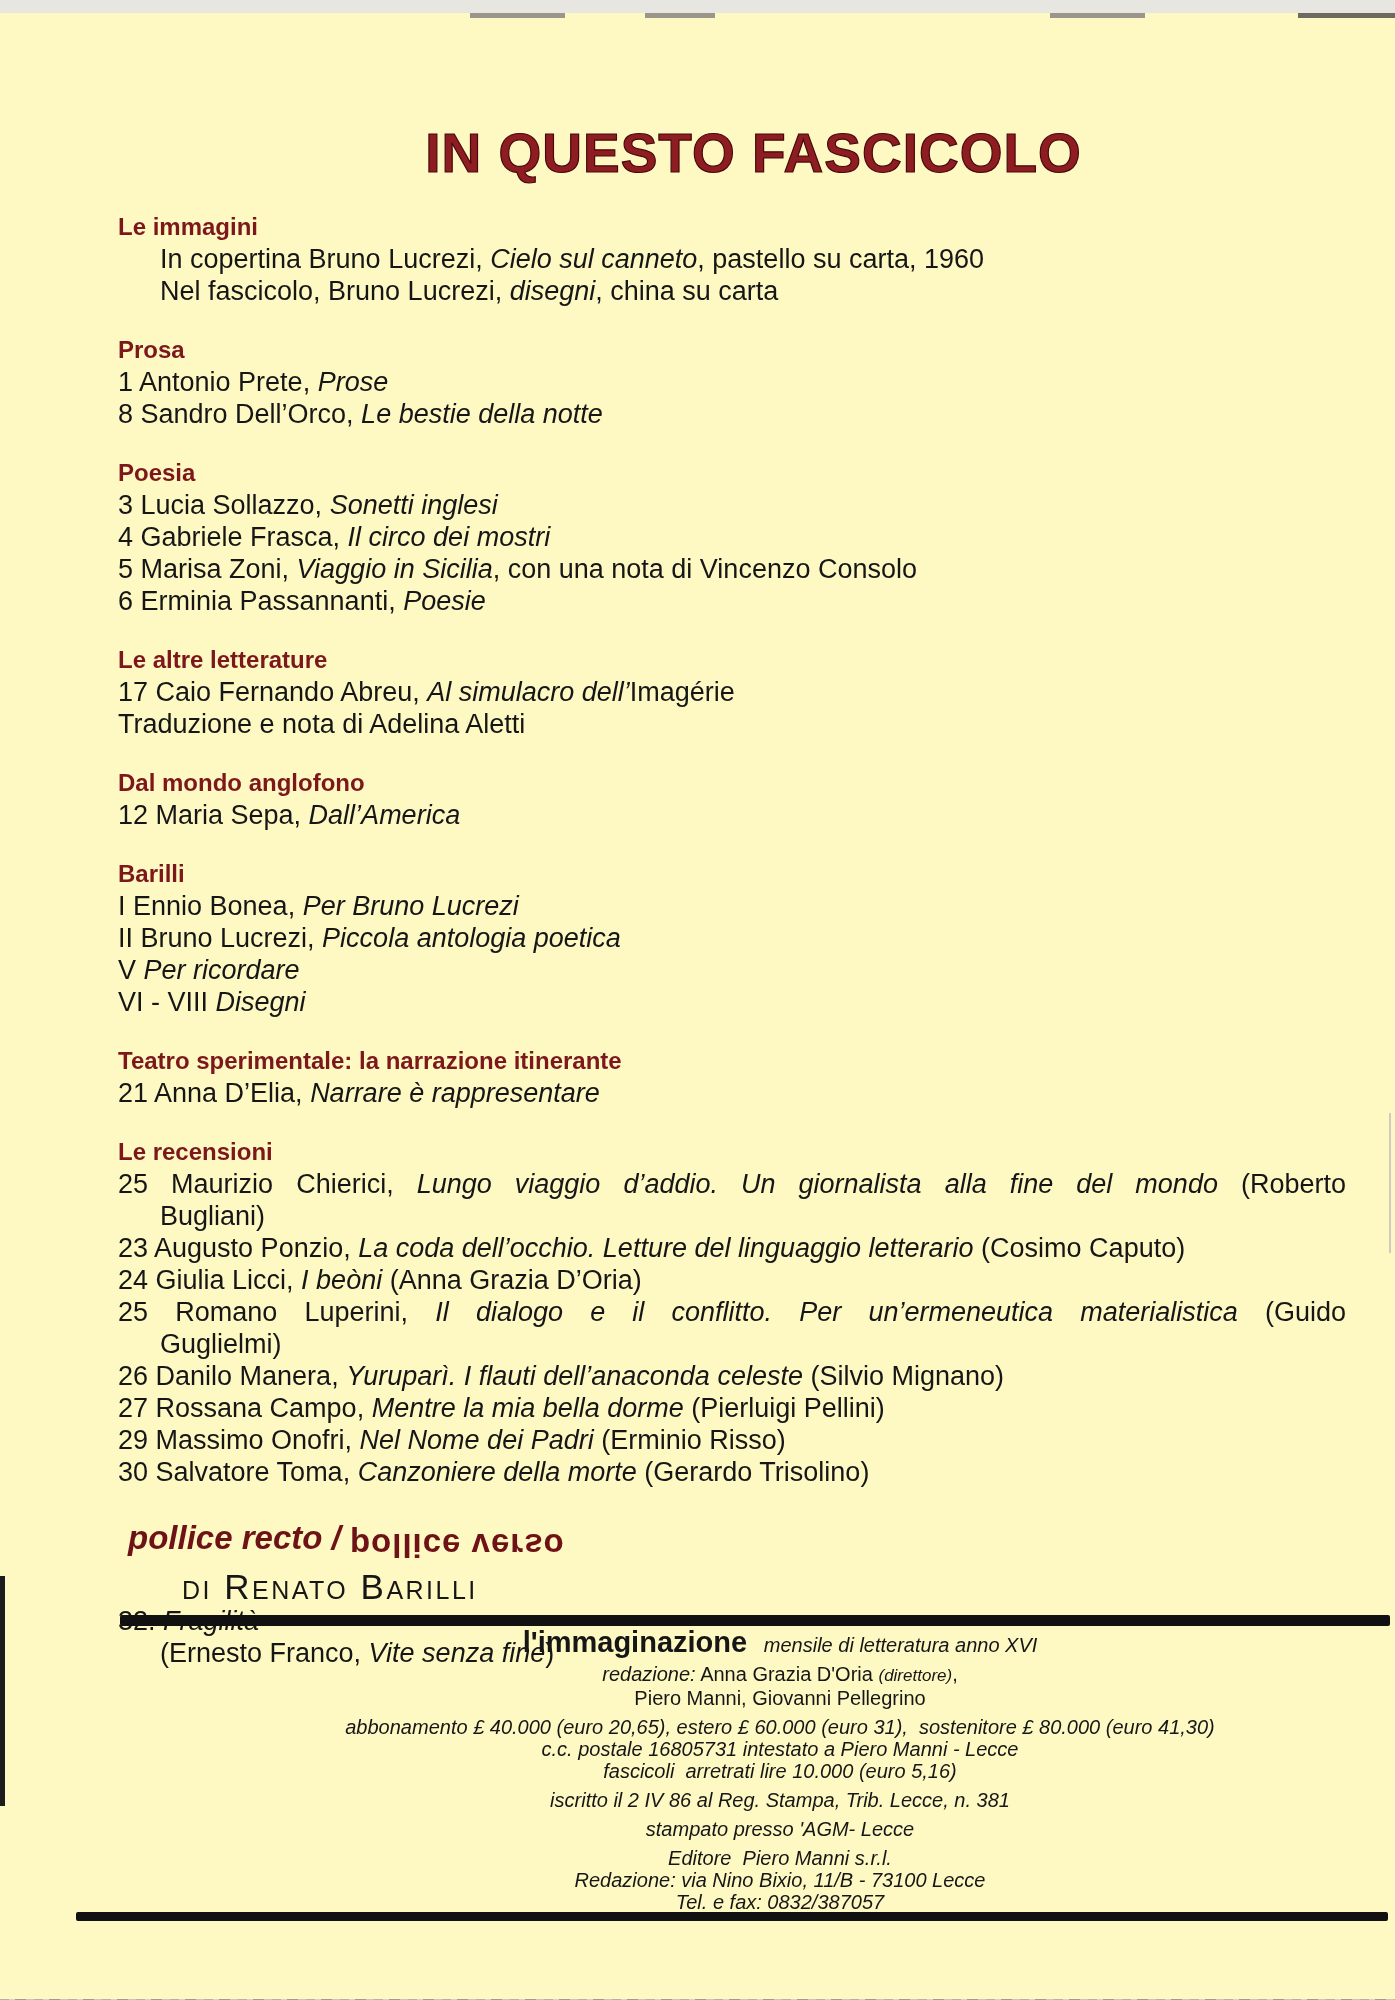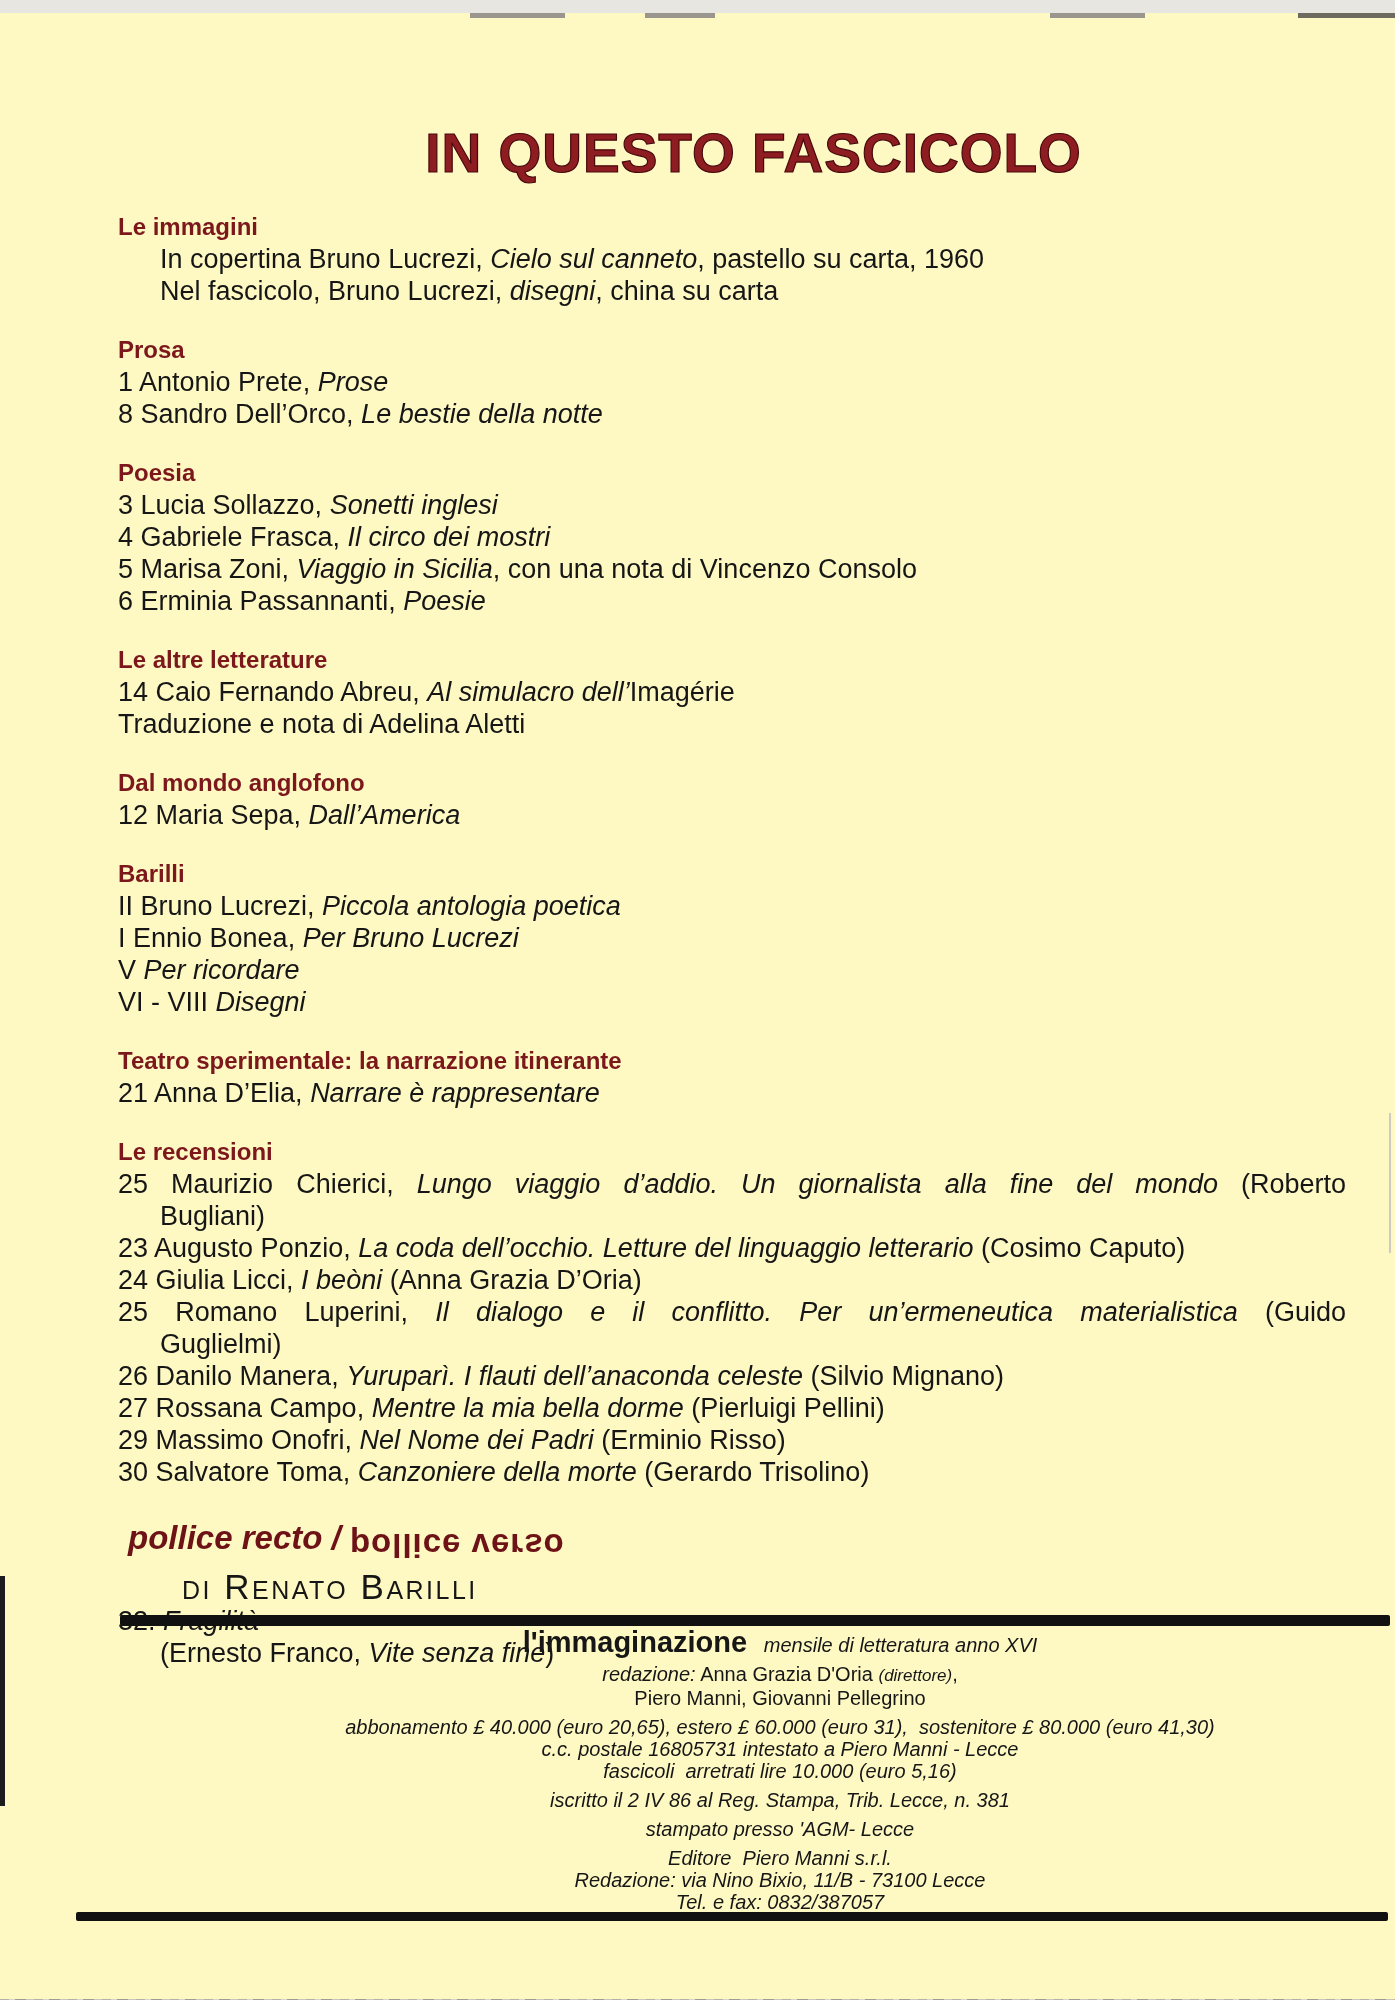--- a/index.html
+++ b/index.html
@@ -74,31 +74,31 @@
       </section>
       <section class="toc-section">
         <h2 class="section-heading">Poesia</h2>
         <p class="toc-line"><span class="seg seg-r">3 Lucia Sollazzo, </span><span class="seg seg-i">Sonetti inglesi</span></p>
         <p class="toc-line"><span class="seg seg-r">4 Gabriele Frasca, </span><span class="seg seg-i">Il circo dei mostri</span></p>
         <p class="toc-line"><span class="seg seg-r">5 Marisa Zoni, </span><span class="seg seg-i">Viaggio in Sicilia</span><span class="seg seg-r">, con una nota di Vincenzo Consolo</span></p>
         <p class="toc-line"><span class="seg seg-r">6 Erminia Passannanti, </span><span class="seg seg-i">Poesie</span></p>
       </section>
       <section class="toc-section">
         <h2 class="section-heading">Le altre letterature</h2>
-        <p class="toc-line"><span class="seg seg-r">14 Caio Fernando Abreu, </span><span class="seg seg-i">Al simulacro dell’</span><span class="seg seg-r">Imagérie</span></p>
+        <p class="toc-line"><span class="seg seg-r">17 Caio Fernando Abreu, </span><span class="seg seg-i">Al simulacro dell’</span><span class="seg seg-r">Imagérie</span></p>
         <p class="toc-line"><span class="seg seg-r">Traduzione e nota di Adelina Aletti</span></p>
       </section>
       <section class="toc-section">
         <h2 class="section-heading">Dal mondo anglofono</h2>
         <p class="toc-line"><span class="seg seg-r">12 Maria Sepa, </span><span class="seg seg-i">Dall’America</span></p>
       </section>
       <section class="toc-section">
         <h2 class="section-heading">Barilli</h2>
+        <p class="toc-line"><span class="seg seg-r">I Ennio Bonea, </span><span class="seg seg-i">Per Bruno Lucrezi</span></p>
         <p class="toc-line"><span class="seg seg-r">II Bruno Lucrezi, </span><span class="seg seg-i">Piccola antologia poetica</span></p>
-        <p class="toc-line"><span class="seg seg-r">I Ennio Bonea, </span><span class="seg seg-i">Per Bruno Lucrezi</span></p>
         <p class="toc-line"><span class="seg seg-r">V </span><span class="seg seg-i">Per ricordare</span></p>
         <p class="toc-line"><span class="seg seg-r">VI - VIII </span><span class="seg seg-i">Disegni</span></p>
       </section>
       <section class="toc-section">
         <h2 class="section-heading">Teatro sperimentale: la narrazione itinerante</h2>
         <p class="toc-line"><span class="seg seg-r">21 Anna D’Elia, </span><span class="seg seg-i">Narrare è rappresentare</span></p>
       </section>
       <section class="toc-section">
         <h2 class="section-heading">Le recensioni</h2>
         <p class="toc-line just"><span class="seg seg-r">25 Maurizio Chierici, </span><span class="seg seg-i">Lungo viaggio d’addio. Un giornalista alla fine del mondo </span><span class="seg seg-r">(Roberto</span></p>

